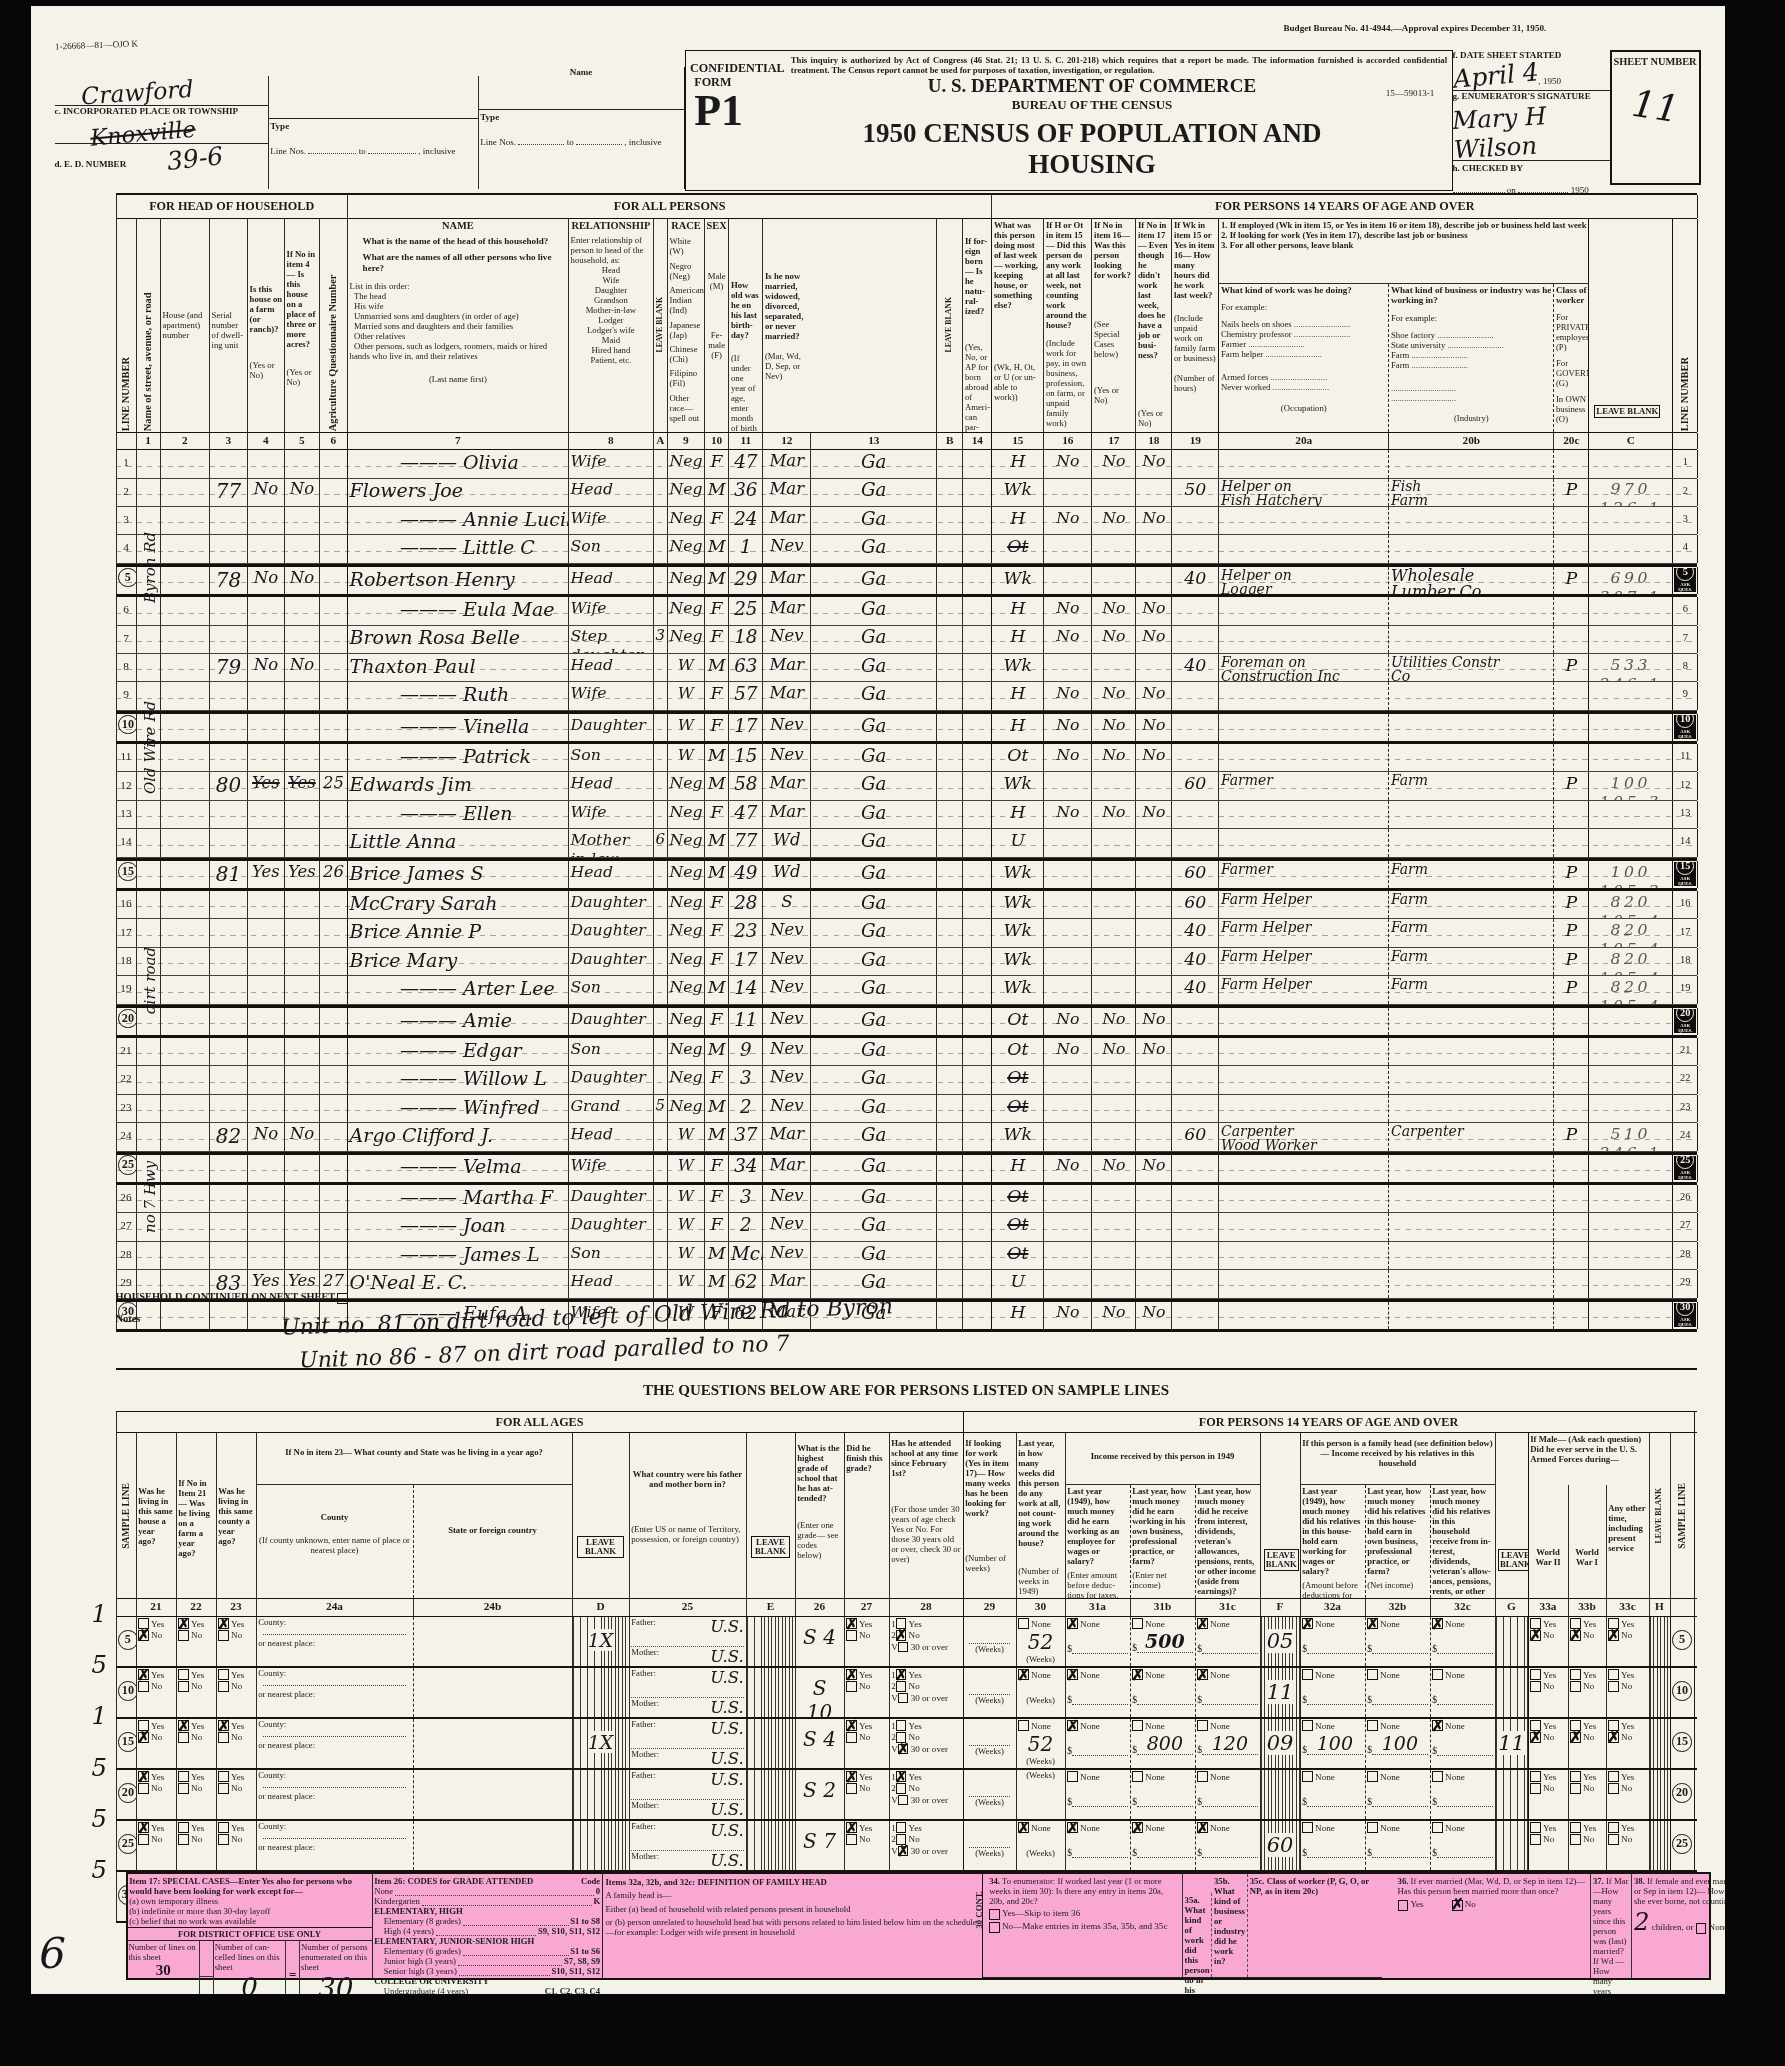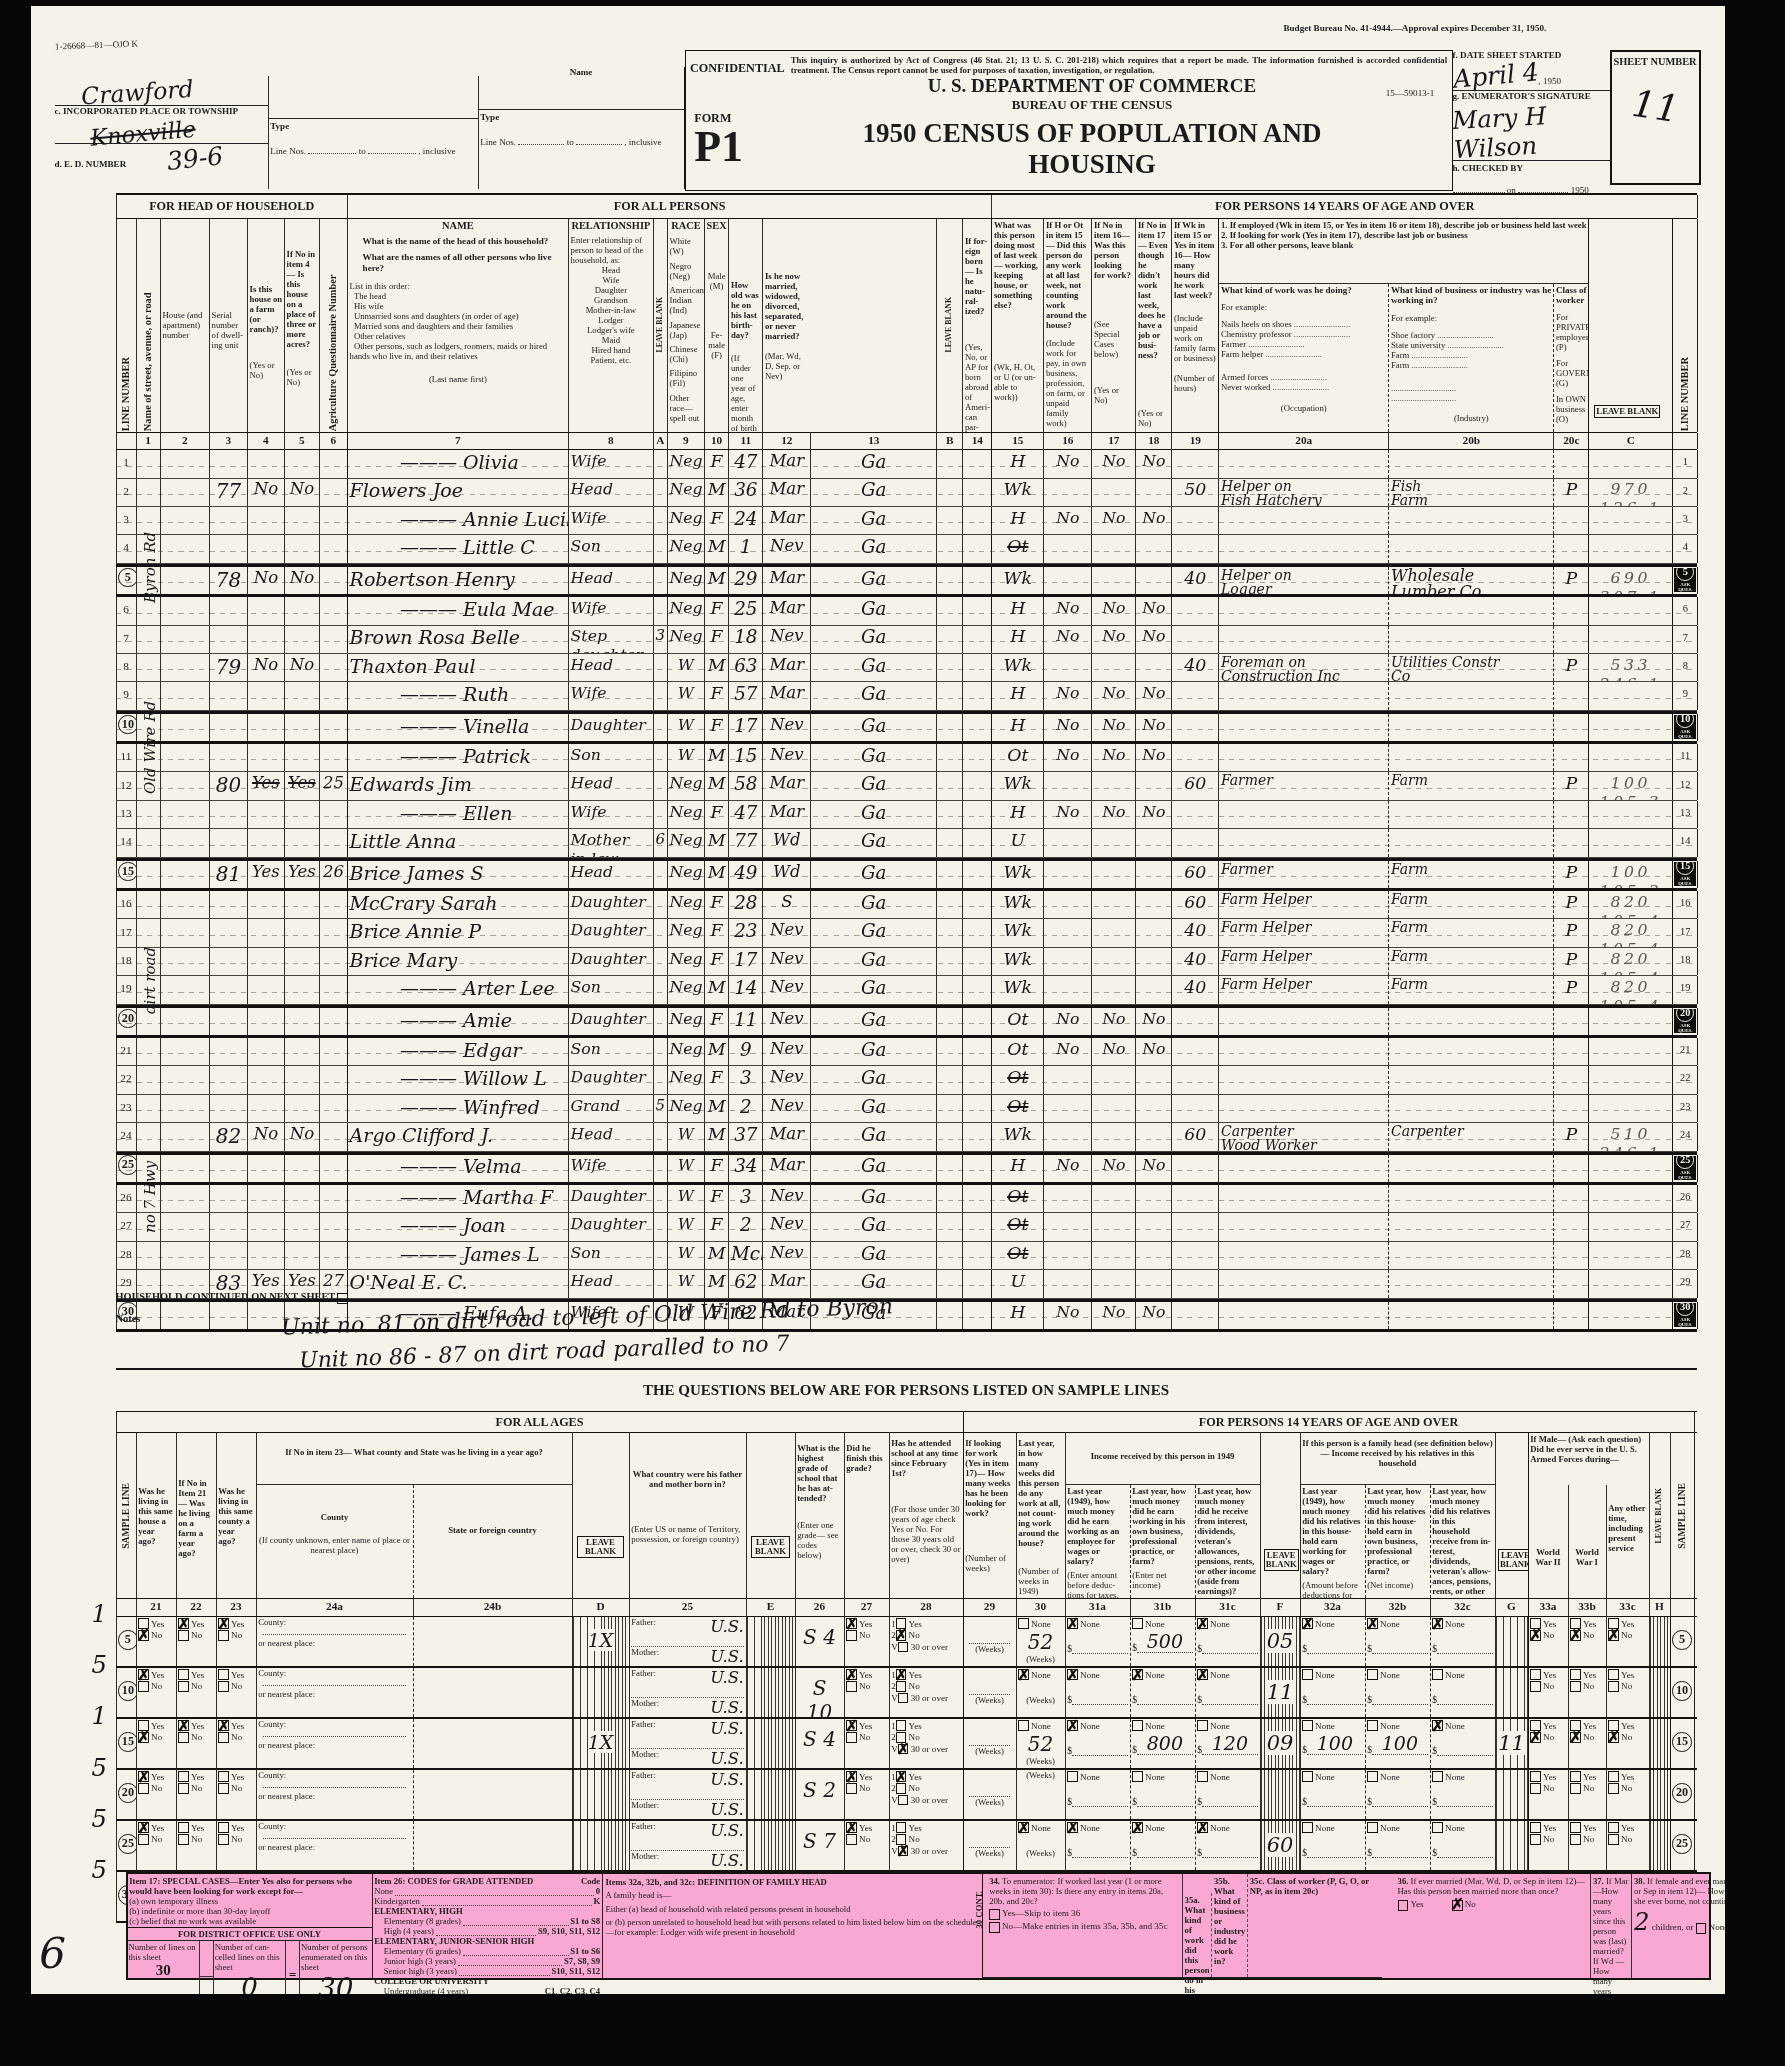--- a/index.html
+++ b/index.html
@@ -81,21 +81,21 @@
         <span>, inclusive</span>
       </div>
     </div>
 
     <div class="abs" style="left:630px;top:0;width:766px;height:139px;border-right:1.3px solid #14130f;border-left:1.3px solid #14130f;border-top:1.3px solid #14130f;border-bottom:1.3px solid #14130f;">
       <div style="display:flex;gap:6.1px;padding:3.5px 4.4px 0 4.4px;">
         <div class="p8 b" style="flex:none;padding-top:6.1px;">CONFIDENTIAL</div>
         <div class="fine b" style="text-align:justify;">This inquiry is authorized by Act of Congress (46 Stat. 21; 13 U. S. C. 201-218) which requires that a report be made.  The information furnished is accorded confidential treatment.  The Census report cannot be used for purposes of taxation, investigation, or regulation.</div>
       </div>
       <div style="display:flex;align-items:flex-start;padding:0 8.7px;">
-        <div style="flex:none;width:104px;margin-top:36px;">
+        <div style="flex:none;width:104px;">
           <div class="p8 b">FORM</div>
           <div class="b" style="font-size:44px;line-height:.95;">P1</div>
         </div>
         <div class="ctr" style="flex:1;">
           <div class="b" style="font-size:19px;">U. S. DEPARTMENT OF COMMERCE</div>
           <div class="b" style="font-size:13px;">BUREAU OF THE CENSUS</div>
           <div class="b" style="font-size:27px;margin-top:4.4px;">1950 CENSUS OF POPULATION AND HOUSING</div>
         </div>
         <div class="p6" style="flex:none;width:57px;padding-top:13px;">15—59013-1</div>
       </div>
@@ -1502,21 +1502,21 @@
             <span class="dots" style="flex: 1 1 0%; text-align: center;">&nbsp;</span>
           </div>
         </div>
         <div class="cell dl">
           <div style="display: flex; align-items: center; margin: 0.9px 0px;">
             <span class="cb"></span>
             <span class="cbl">None</span>
           </div>
           <div class="money" style="margin-top: 0.9px;">
             <span>$</span>
-            <span class="dots" style="flex: 1 1 0%; text-align: center;"><span class="hw" style="font-size: 19px;">500</span></span>
+            <span class="dots" style="flex: 1 1 0%; text-align: center; font-weight: bold;"><span class="hw" style="font-size: 19px;">500</span></span>
           </div>
         </div>
         <div class="cell dl">
           <div style="display: flex; align-items: center; margin: 0.9px 0px;">
             <span class="cb x"></span>
             <span class="cbl">None</span>
           </div>
           <div class="money" style="margin-top: 13px;">
             <span>$</span>
             <span class="dots" style="flex: 1 1 0%; text-align: center;">&nbsp;</span>

